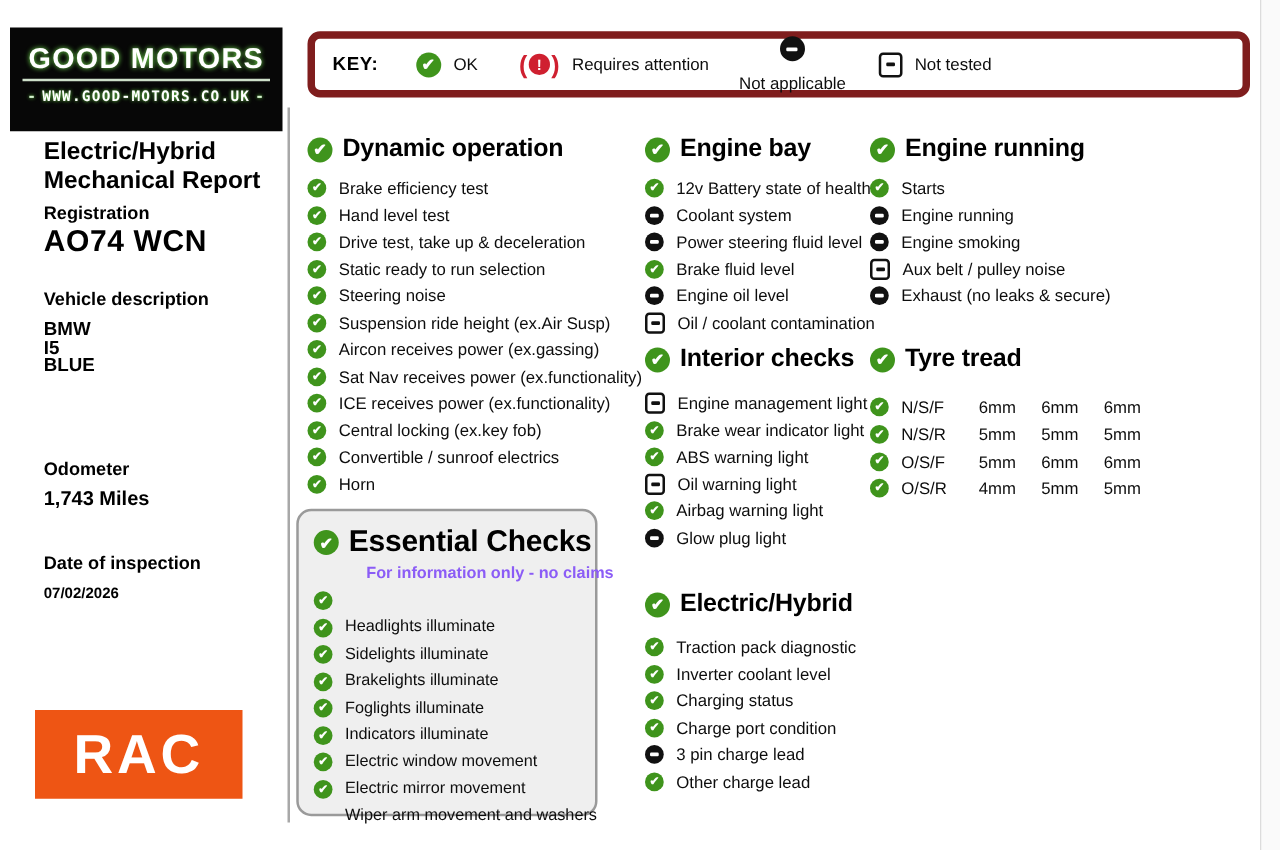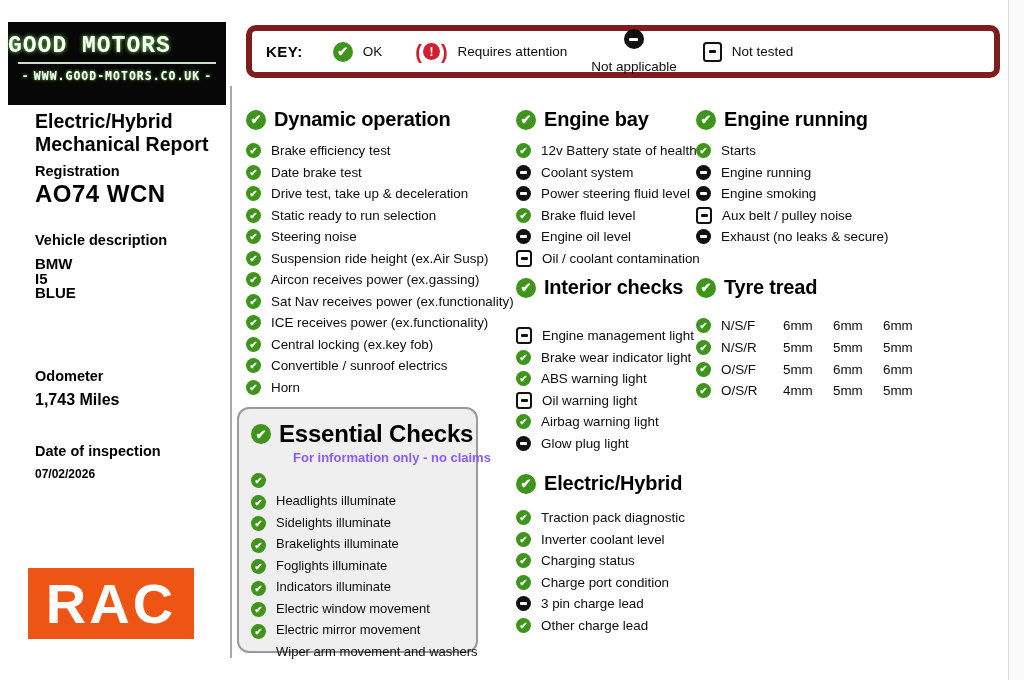--- a/index.html
+++ b/index.html
@@ -9,40 +9,40 @@
   html,body{margin:0;padding:0;background:#fff;}
   .page{position:relative;width:1024px;height:680px;background:#fff;overflow:hidden;
         font-family:"Liberation Sans",sans-serif;color:#0d0d0d;}
   .abs{position:absolute;}
 
   
   .edge{right:0;top:0;width:15px;height:680px;background:#fafafa;border-left:1px solid #dcdcdc;}
 
   
   .gm{left:8px;top:22px;width:218px;height:83px;background:#070707;color:#fff;box-sizing:border-box;padding-top:11px;}
-  .gm-title{font-family:Liberation Mono, monospace;font-weight:bold;font-size:23px;letter-spacing:1px;
-            text-align:left;white-space:nowrap;text-shadow:0 0 4px rgba(130,255,90,.9);}
+  .gm-title{font-family:Liberation Sans, sans-serif;font-weight:bold;font-size:23px;letter-spacing:1px;
+            text-align:center;white-space:nowrap;text-shadow:0 0 4px rgba(130,255,90,.9);}
   .gm-line{height:0;border-top:2px solid #e4f8e0;margin:3px 10px 5px;opacity:.9;}
   .gm-url{font-family:"DejaVu Sans Mono",monospace;font-weight:bold;font-size:11.5px;letter-spacing:1px;
           text-align:center;white-space:nowrap;text-shadow:0 0 3px rgba(130,255,90,.9);}
   .gm-url::before,.gm-url::after{content:"-";color:#d7f5d0;margin:0 4px;}
 
   
   .report-title{left:35px;top:110px;font-size:19.5px;font-weight:bold;line-height:23px;color:#000;}
   .lbl-sm{font-size:14.5px;font-weight:bold;color:#000;}
   .reg-label{left:35px;top:163px;}
   .reg-value{left:35px;top:180px;font-size:24px;font-weight:bold;letter-spacing:.5px;color:#000;}
   .veh-label{left:35px;top:232px;}
   .veh-lines{left:35px;top:257px;font-size:15px;font-weight:bold;line-height:14.5px;color:#000;}
   .odo-label{left:35px;top:368px;}
   .odo-value{left:35px;top:391px;font-size:16px;font-weight:bold;color:#000;}
   .date-label{left:35px;top:443px;}
   .date-value{left:35px;top:467px;font-size:12px;font-weight:bold;color:#000;}
   .rac{left:28px;top:568px;width:166px;height:71px;background:var(--rac);color:#fff;display:flex;
-       align-items:center;justify-content:center;font-weight:bold;font-size:56px;letter-spacing:3px;}
+       align-items:center;justify-content:center;font-weight:bold;font-size:44px;letter-spacing:3px;}
 
   .divider{left:230px;top:86px;width:2px;height:572px;background:#a8a8a8;}
 
   
   .keybar{left:246px;top:25px;width:754px;height:53px;border:6px solid #7f1d1d;border-radius:10px;
           box-sizing:border-box;display:flex;align-items:center;padding:0 14px;background:#fff;}
   .key-label{font-weight:bold;font-size:15px;letter-spacing:.5px;color:#000;}
   .keybar .row{margin-left:30px;height:auto;}
   .keybar .row:nth-child(3){margin-left:33px;}
   .keybar .row:nth-child(4){margin-left:24px;flex-direction:column;}
@@ -55,21 +55,21 @@
   .sec-engine-bay{left:516px;top:108px;width:195px;}
   .sec-interior{left:516px;top:276px;width:195px;}
   .sec-electric{left:516px;top:472px;width:195px;}
   .sec-engine-running{left:696px;top:108px;width:230px;}
   .sec-tyre{left:696px;top:276px;width:230px;}
   .sec-essential{left:237px;top:407px;width:241px;height:246px;background:var(--boxgray);
                  border:2px solid #9a9a9a;border-radius:12px;box-sizing:border-box;padding:11px 10px 0 12px;}
 
   .hd{display:flex;align-items:center;gap:8px;margin-bottom:9px;}
   .hd-title{font-size:20px;font-weight:bold;color:#000;white-space:nowrap;letter-spacing:-.2px;}
-  .sec-interior .hd{margin-bottom:26px;}
+  .sec-interior .hd{margin-bottom:13px;}
   .sec-electric .hd{margin-bottom:12px;}
   .sec-tyre .hd{margin-bottom:16px;}
   .ess-sub{margin-left:42px;font-size:13px;font-weight:bold;color:#8b5cf6;margin-top:-4px;margin-bottom:5px;white-space:nowrap;}
   .sec-essential .hd{margin-bottom:6px;}
   .sec-essential .hd-title{font-size:24px;}
 
   .row{display:flex;align-items:center;gap:10px;height:21.5px;white-space:nowrap;}
   .lbl{font-size:13.4px;color:#0d0d0d;}
   .sec-essential .row{height:21.5px;}
   .sec-essential .lbl{font-size:13px;margin-top:40px;}
@@ -163,21 +163,21 @@
       <span class="ic ic-ok"></span>
       <span class="hd-title">Dynamic operation</span>
     </div>
     <div>
         <div class="row">
           <span class="ic ic-ok"></span>
           <span class="lbl">Brake efficiency test</span>
         </div>
         <div class="row">
           <span class="ic ic-ok"></span>
-          <span class="lbl">Date brake test</span>
+          <span class="lbl">Hand level test</span>
         </div>
         <div class="row">
           <span class="ic ic-ok"></span>
           <span class="lbl">Drive test, take up &amp; deceleration</span>
         </div>
         <div class="row">
           <span class="ic ic-ok"></span>
           <span class="lbl">Static ready to run selection</span>
         </div>
         <div class="row">

